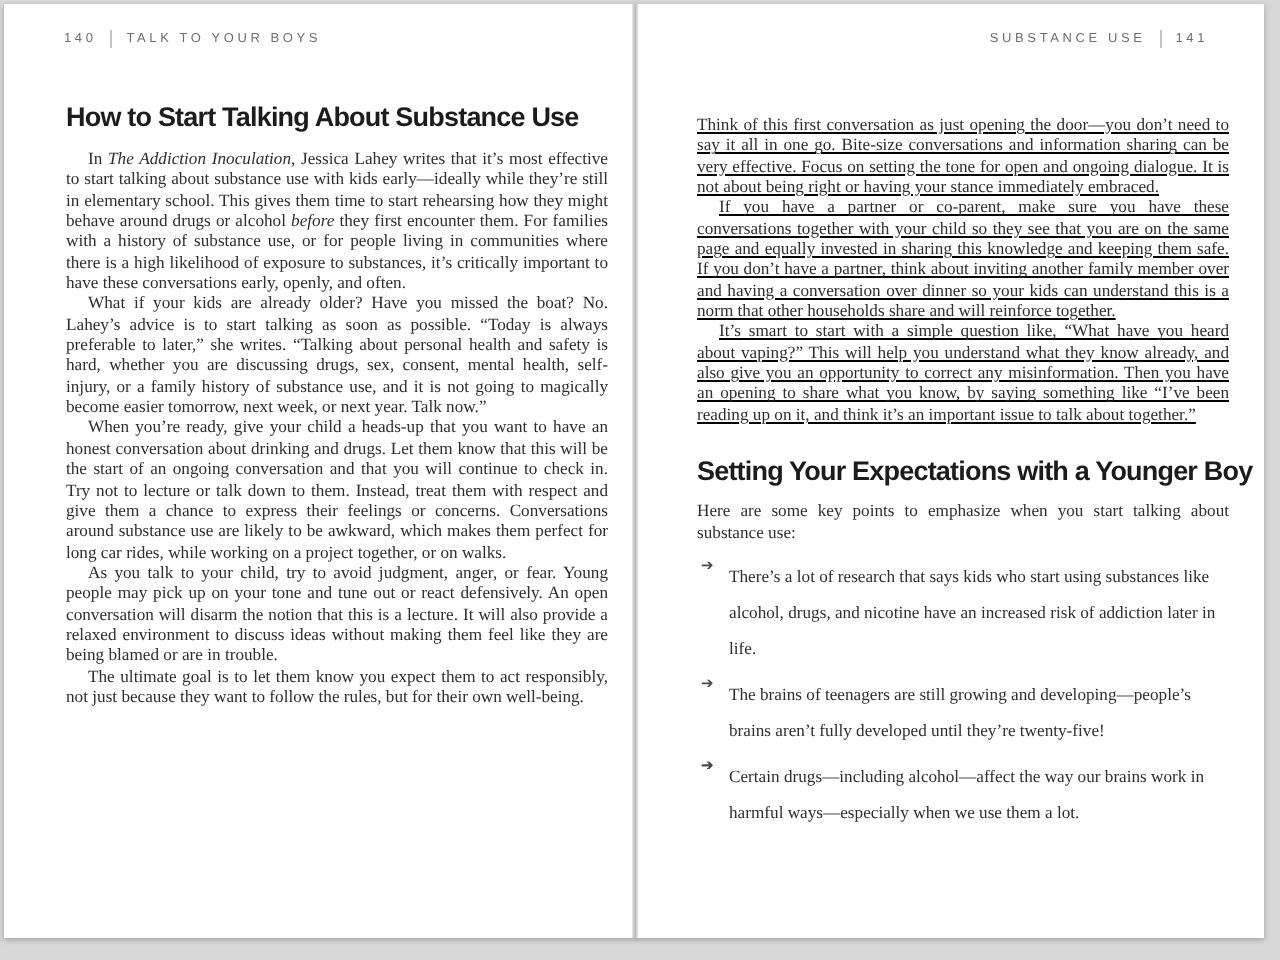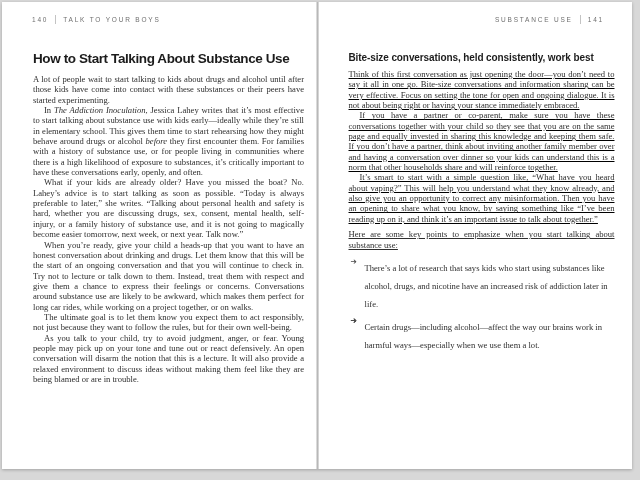--- a/index.html
+++ b/index.html
@@ -92,21 +92,20 @@
     text-align: justify;
   }
   p.body-para.indent { text-indent: 11px; }
   .section-heading-wrap { margin-top: 15px; }
   .section-intro {
     margin: 5px 0 0 0;
     font-size: 8.6px;
     line-height: 10.35px;
     color: #2e2e2e;
     text-align: justify;
-    text-decoration: underline;
   }
   .bullet-list { margin-top: 7px; }
   .bullet {
     position: relative;
     padding-left: 16px;
     margin-bottom: 5px;
     width: 246px;
   }
   .bullet-marker {
     position: absolute;
@@ -131,51 +130,52 @@
   <div class="page left">
     <div class="running-header left-pos">
       <span>140</span>
       <span class="header-sep"></span>
       <span>TALK TO YOUR BOYS</span>
     </div>
     <div class="page-inner">
       <div class="col">
         <h1 class="book-heading">How to Start Talking About Substance Use</h1>
         <div class="body-block">
-            <p class="body-para">A lot of people wait to start talking to kids about drugs and alcohol until after those kids have come into contact with these substances or their peers have started experimenting.</p>
             <p class="body-para indent">In <i>The Addiction Inoculation</i>, Jessica Lahey writes that it’s most effective to start talking about substance use with kids early—ideally while they’re still in elementary school. This gives them time to start rehearsing how they might behave around drugs or alcohol <i>before</i> they first encounter them. For families with a history of substance use, or for people living in communities where there is a high likelihood of exposure to substances, it’s critically important to have these conversations early, openly, and often.</p>
             <p class="body-para indent">What if your kids are already older? Have you missed the boat? No. Lahey’s advice is to start talking as soon as possible. “Today is always preferable to later,” she writes. “Talking about personal health and safety is hard, whether you are discussing drugs, sex, consent, mental health, self-injury, or a family history of substance use, and it is not going to magically become easier tomorrow, next week, or next year. Talk now.”</p>
             <p class="body-para indent">When you’re ready, give your child a heads-up that you want to have an honest conversation about drinking and drugs. Let them know that this will be the start of an ongoing conversation and that you will continue to check in. Try not to lecture or talk down to them. Instead, treat them with respect and give them a chance to express their feelings or concerns. Conversations around substance use are likely to be awkward, which makes them perfect for long car rides, while working on a project together, or on walks.</p>
+            <p class="body-para indent">As you talk to your child, try to avoid judgment, anger, or fear. Young people may pick up on your tone and tune out or react defensively. An open conversation will disarm the notion that this is a lecture. It will also provide a relaxed environment to discuss ideas without making them feel like they are being blamed or are in trouble.</p>
             <p class="body-para indent">The ultimate goal is to let them know you expect them to act responsibly, not just because they want to follow the rules, but for their own well-being.</p>
-            <p class="body-para indent">As you talk to your child, try to avoid judgment, anger, or fear. Young people may pick up on your tone and tune out or react defensively. An open conversation will disarm the notion that this is a lecture. It will also provide a relaxed environment to discuss ideas without making them feel like they are being blamed or are in trouble.</p>
           </div>
       </div>
     </div>
   </div>
 
   <div class="gutter"></div>
 
   <div class="page right">
     <div class="running-header right-pos">
       <span>SUBSTANCE USE</span>
       <span class="header-sep"></span>
       <span>141</span>
     </div>
     <div class="page-inner">
       <div class="col">
-        <h2 class="book-subheading">Bite-size conversations, held consistently, work best</h2>
         <div class="body-block">
             <p class="body-para">Think of this first conversation as just opening the door—you don’t need to say it all in one go. Bite-size conversations and information sharing can be very effective. Focus on setting the tone for open and ongoing dialogue. It is not about being right or having your stance immediately embraced.</p>
             <p class="body-para indent">If you have a partner or co-parent, make sure you have these conversations together with your child so they see that you are on the same page and equally invested in sharing this knowledge and keeping them safe. If you don’t have a partner, think about inviting another family member over and having a conversation over dinner so your kids can understand this is a norm that other households share and will reinforce together.</p>
             <p class="body-para indent">It’s smart to start with a simple question like, “What have you heard about vaping?” This will help you understand what they know already, and also give you an opportunity to correct any misinformation. Then you have an opening to share what you know, by saying something like “I’ve been reading up on it, and think it’s an important issue to talk about together.”</p>
           </div>
+        <div class="section-heading-wrap">
+          <h1 class="book-heading">Setting Your Expectations with a Younger Boy</h1>
+        </div>
         <p class="section-intro">Here are some key points to emphasize when you start talking about substance use:</p>
         <div class="bullet-list">
             <div class="bullet"><span class="bullet-marker">➔</span><span class="bullet-text">There’s a lot of research that says kids who start using substances like alcohol, drugs, and nicotine have an increased risk of addiction later in life.</span></div>
-            <div class="bullet"><span class="bullet-marker">➔</span></div>
+            <div class="bullet"><span class="bullet-marker">➔</span><span class="bullet-text">The brains of teenagers are still growing and developing—people’s brains aren’t fully developed until they’re twenty-five!</span></div>
             <div class="bullet"><span class="bullet-marker">➔</span></div>
             <div class="bullet"><span class="bullet-marker">➔</span><span class="bullet-text">Certain drugs—including alcohol—affect the way our brains work in harmful ways—especially when we use them a lot.</span></div>
           </div>
       </div>
     </div>
   </div>
 
 </div>
 
 </body></html>

